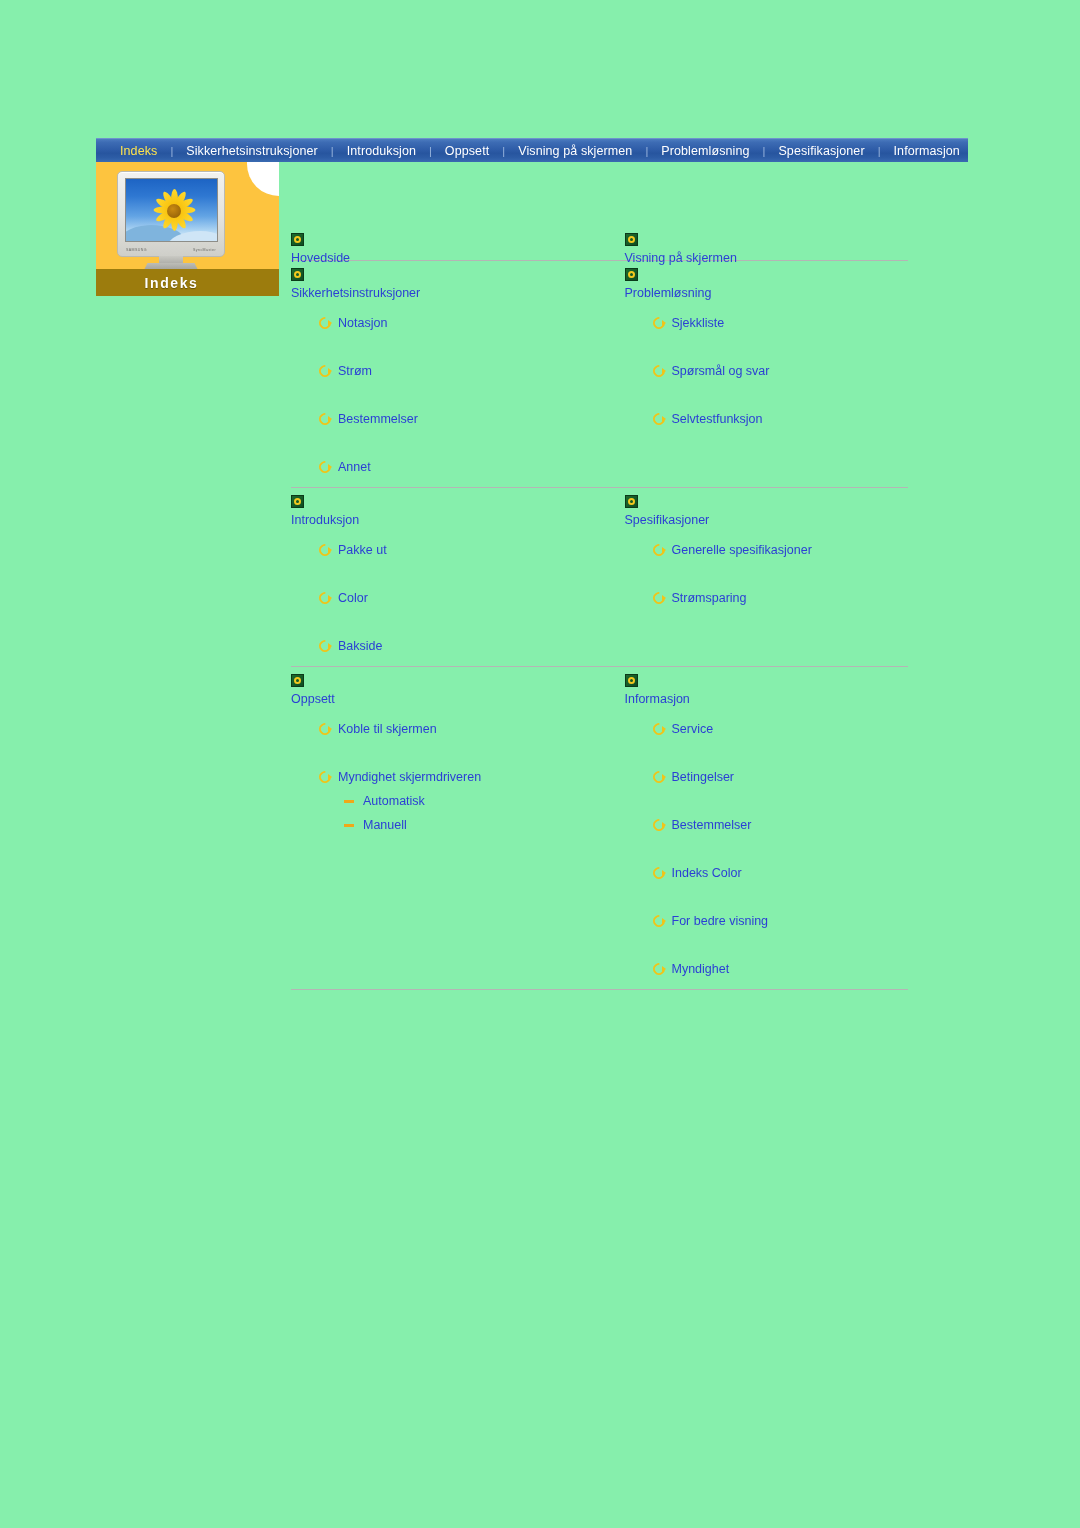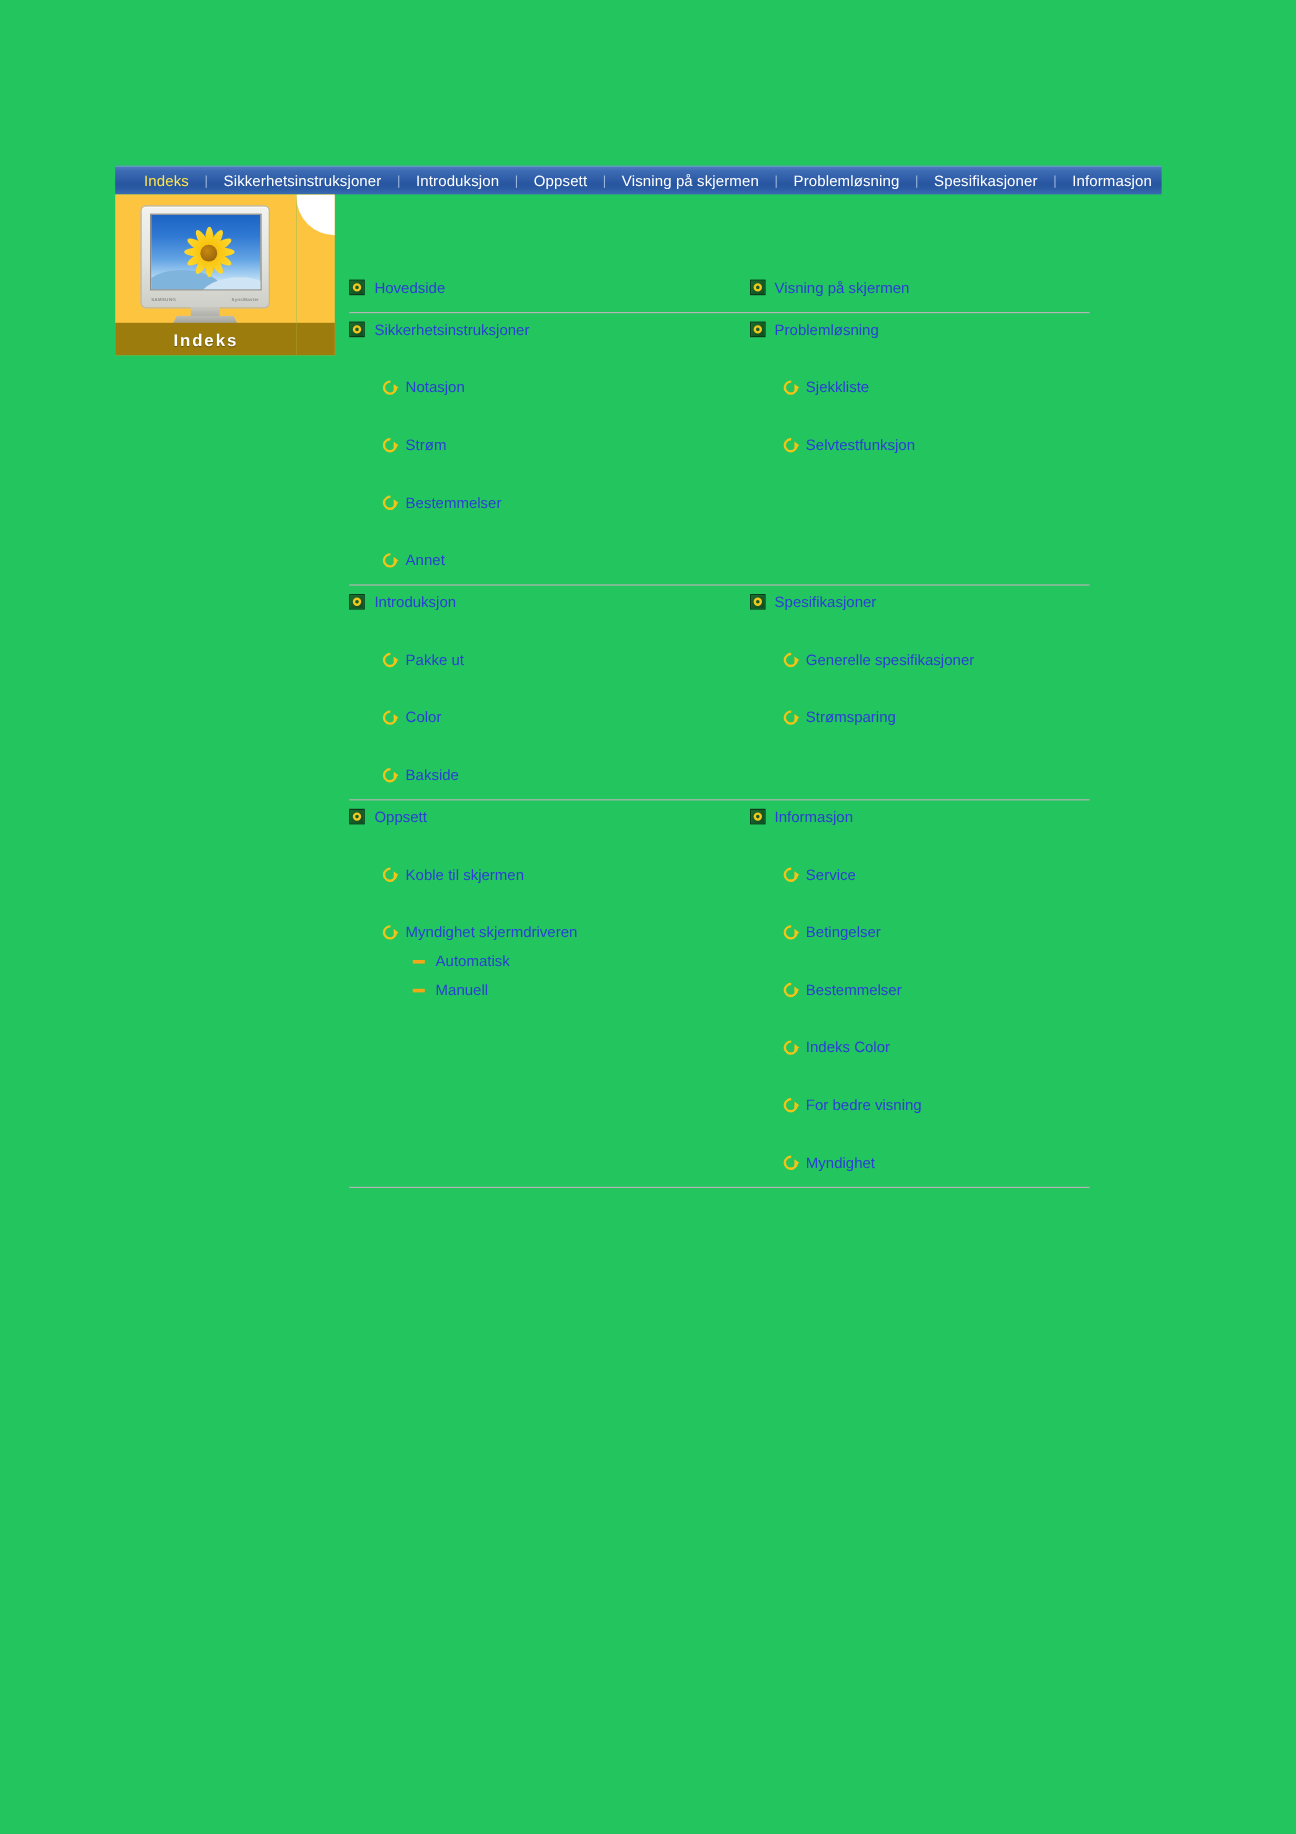--- a/index.html
+++ b/index.html
@@ -7,21 +7,21 @@
     margin: 0; padding: 0;
     width: 1080px; height: 1528px;
     background: #ffffff;
     font-family: "Liberation Sans", sans-serif;
   }
 
   #page {
     position: relative;
     width: 1080px;
     height: 1528px;
-    background: #22c55e;
+    background: #86efac;
     overflow: hidden;
   }
 
   
   .navbar {
     position: absolute;
     left: 96px;
     top: 138px;
     width: 872px;
     height: 24px;
@@ -209,21 +209,21 @@
     width: 50%;
     padding-top: 2px;
   }
   .col.right { padding-left: 25px; }
 
   .row {
     display: flex;
     align-items: flex-start;
     height: 24px;
   }
-  .row.l1 { padding-left: 0px; }
+  .row.l1 { padding-left: 0px; flex-direction: column; }
   .row.l2 { padding-left: 28px; margin-top: 24px; }
   .row.l3 { padding-left: 53px; }
 
   .lnk {
     color: #2b3fd4;
     font-size: 12.5px;
     line-height: 24px;
     text-decoration: none;
     white-space: nowrap;
     cursor: pointer;
@@ -397,20 +397,24 @@
               <i></i>
             </span>
             <span class="lnk">Problemløsning</span>
           </div>
           <div class="row l2">
             <span class="icon-arrow"></span>
             <span class="lnk">Sjekkliste</span>
           </div>
           <div class="row l2">
             <span class="icon-arrow"></span>
+            <span class="lnk">Spørsmål og svar</span>
+          </div>
+          <div class="row l2">
+            <span class="icon-arrow"></span>
             <span class="lnk">Selvtestfunksjon</span>
           </div>
         </div>
       </div>
       <div class="group">
         <div class="col left" style="min-height: 98px;">
           <div class="row l1">
             <span class="icon-sq">
               <i></i>
             </span>

